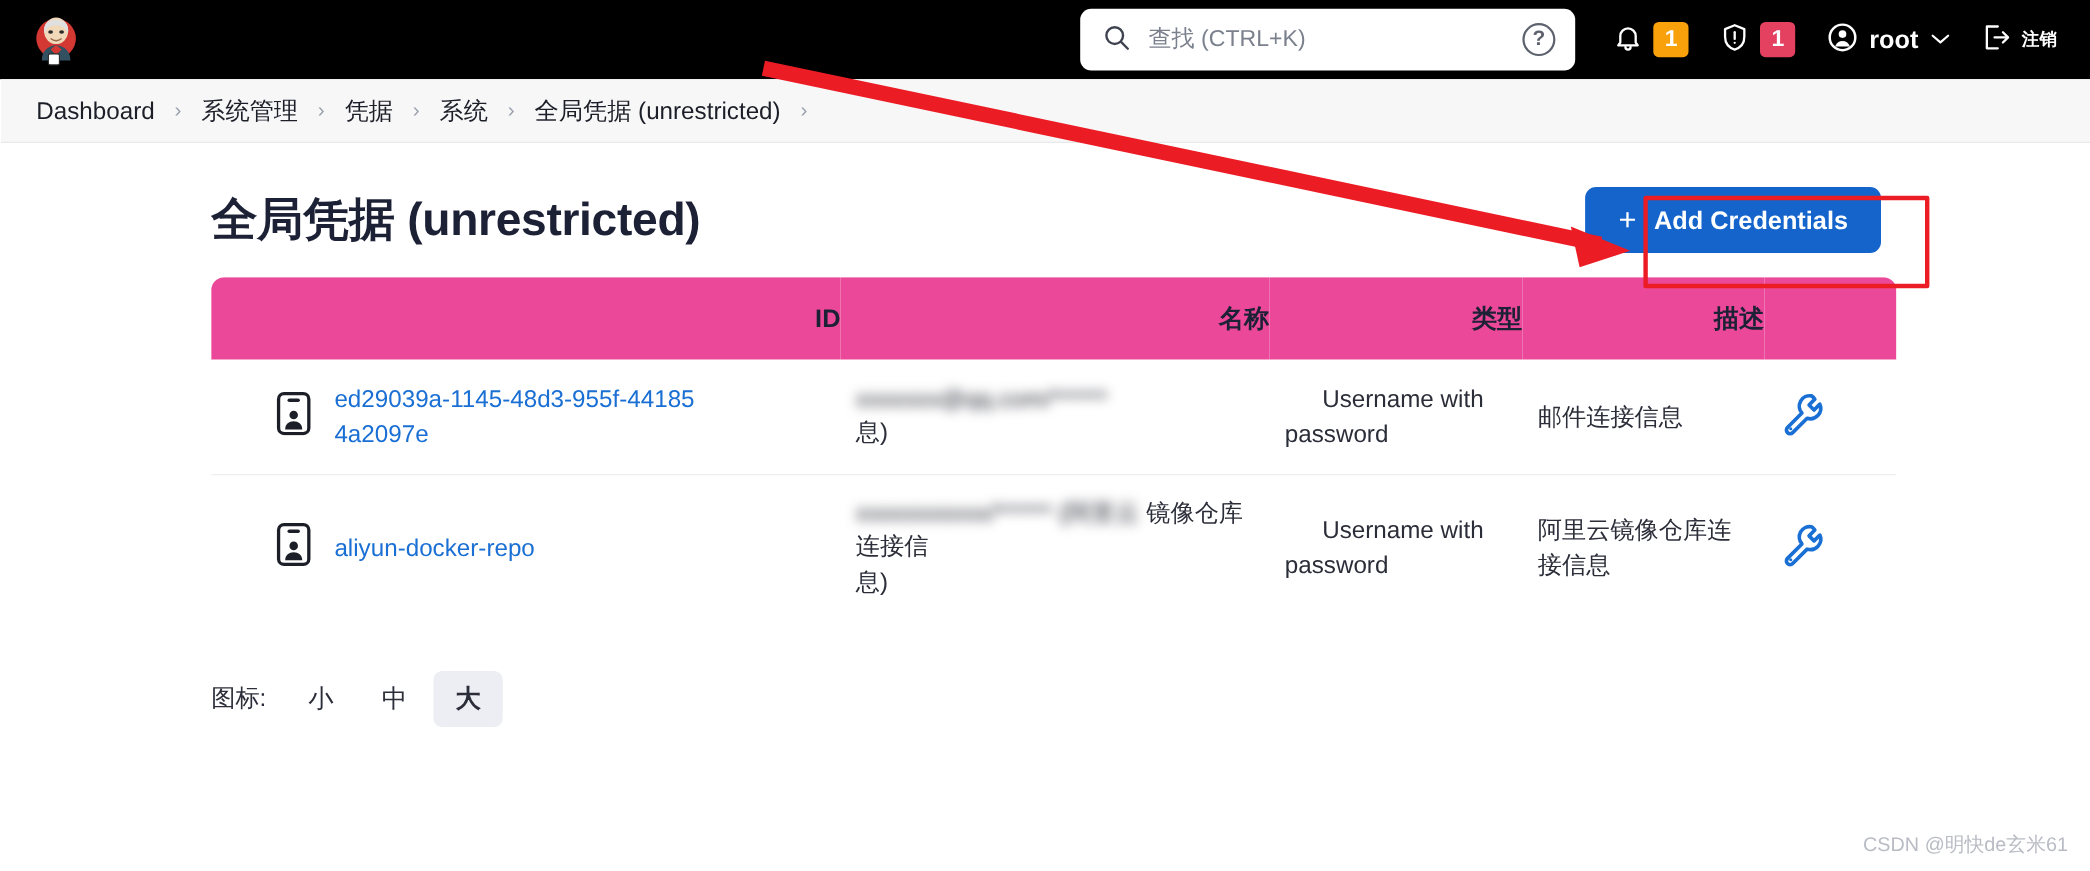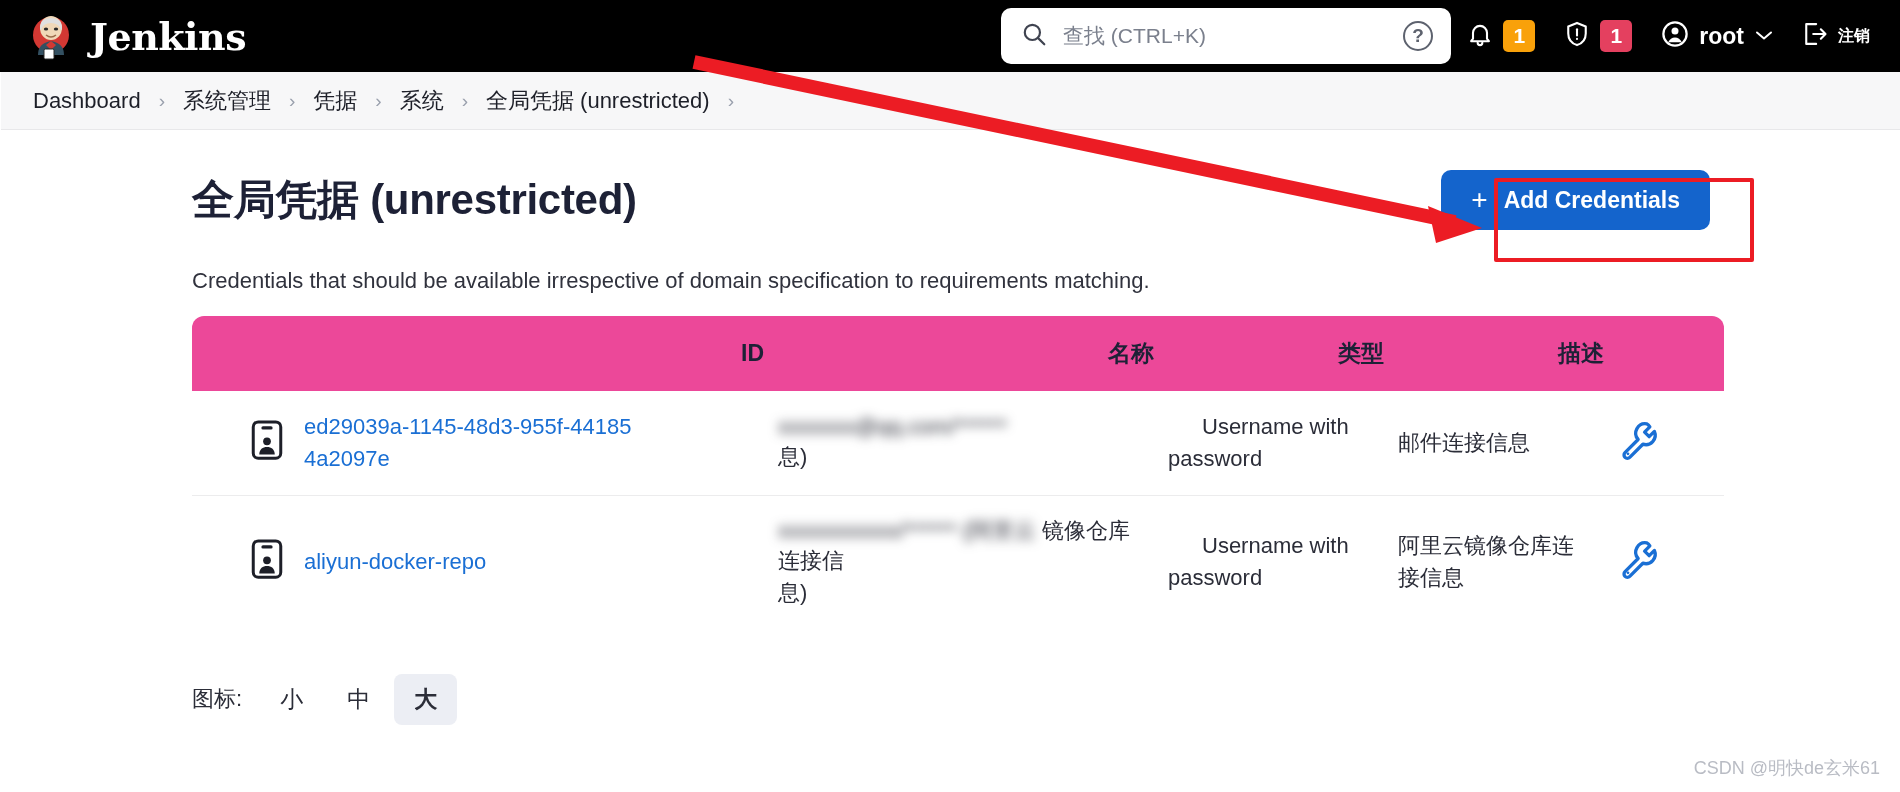--- a/index.html
+++ b/index.html
@@ -23,21 +23,21 @@
   .brand-name {
     color:#ffffff; font-family:"DejaVu Serif","Liberation Serif",serif;
     font-size: 38px; font-weight: 700; letter-spacing: -0.5px;
   }
   .search-wrap {
     position:absolute; left: 982px; top: 8px;
     width: 450px; height: 56px;
   }
   .search-box {
     width:100%; height:100%; background:#fff; border-radius: 10px;
-    display:flex; align-items:center; padding: 0 18px 0 20px; gap: 16px; margin-left: 19px;
+    display:flex; align-items:center; padding: 0 18px 0 20px; gap: 16px;
   }
   .search-input {
     flex:1; border:none; outline:none; background:transparent;
     font-family:"Liberation Sans", sans-serif; font-size: 21px; color:#3f4350;
   }
   .search-input::placeholder { color:#7b808d; }
   .help-circle {
     width: 30px; height:30px; border:2px solid #5d626e; border-radius:50%;
     display:flex; align-items:center; justify-content:center;
     color:#5d626e; font-size:19px; font-weight:600;
@@ -162,21 +162,20 @@
           <ellipse cx="25" cy="17" rx="11" ry="12" fill="#f0d8b8"></ellipse>
           <path d="M14 17 q0-10 11-10 q11 0 11 10 q0 2-1 2 q-2-7-10-7 q-8 0-10 7 q-1 0-1-2z" fill="#e0e0e0"></path>
           <ellipse cx="20" cy="18" rx="2.2" ry="1.6" fill="#2b2b2b"></ellipse>
           <ellipse cx="30" cy="18" rx="2.2" ry="1.6" fill="#2b2b2b"></ellipse>
           <path d="M20 24 q5 4 10 0" stroke="#9a6b4a" stroke-width="1.4" fill="none"></path>
           <path d="M12 44 q0-12 13-14 q13 2 13 14 z" fill="#335061"></path>
           <path d="M25 30 l-5 4 l5 5 l5-5 z" fill="#d33833"></path>
           <rect x="18" y="38" width="10" height="10" rx="1.5" fill="#ffffff" stroke="#2b2b2b" stroke-width="1"></rect>
         </svg>
       </span>
-      <span class="brand-name">Jenkins</span>
     </div>
 
     <div class="search-wrap">
       <div class="search-box">
         <span>
           <svg width="26" height="26" viewBox="0 0 24 24" fill="none" stroke="#3f4350" stroke-width="2">
             <circle cx="10.5" cy="10.5" r="7"></circle>
               <line x1="15.8" y1="15.8" x2="21.5" y2="21.5" stroke-linecap="round"></line>
           </svg>
         </span>
@@ -252,21 +251,20 @@
   <div class="main">
     <div class="content">
       <div class="title-row">
         <h1 class="page-title">全局凭据 (unrestricted)</h1>
         <button class="add-btn">
           <span class="plus">+</span>
           <span>Add Credentials</span>
         </button>
       </div>
 
-      <p class="desc">Credentials that should be available irrespective of domain specification to requirements matching.</p>
 
       <table class="cred-table">
         <thead>
           <tr>
             <th class="col-id">ID</th>
             <th class="col-name">名称</th>
             <th class="col-type">类型</th>
             <th class="col-desc">描述</th>
             <th class="col-act"></th>
           </tr>

